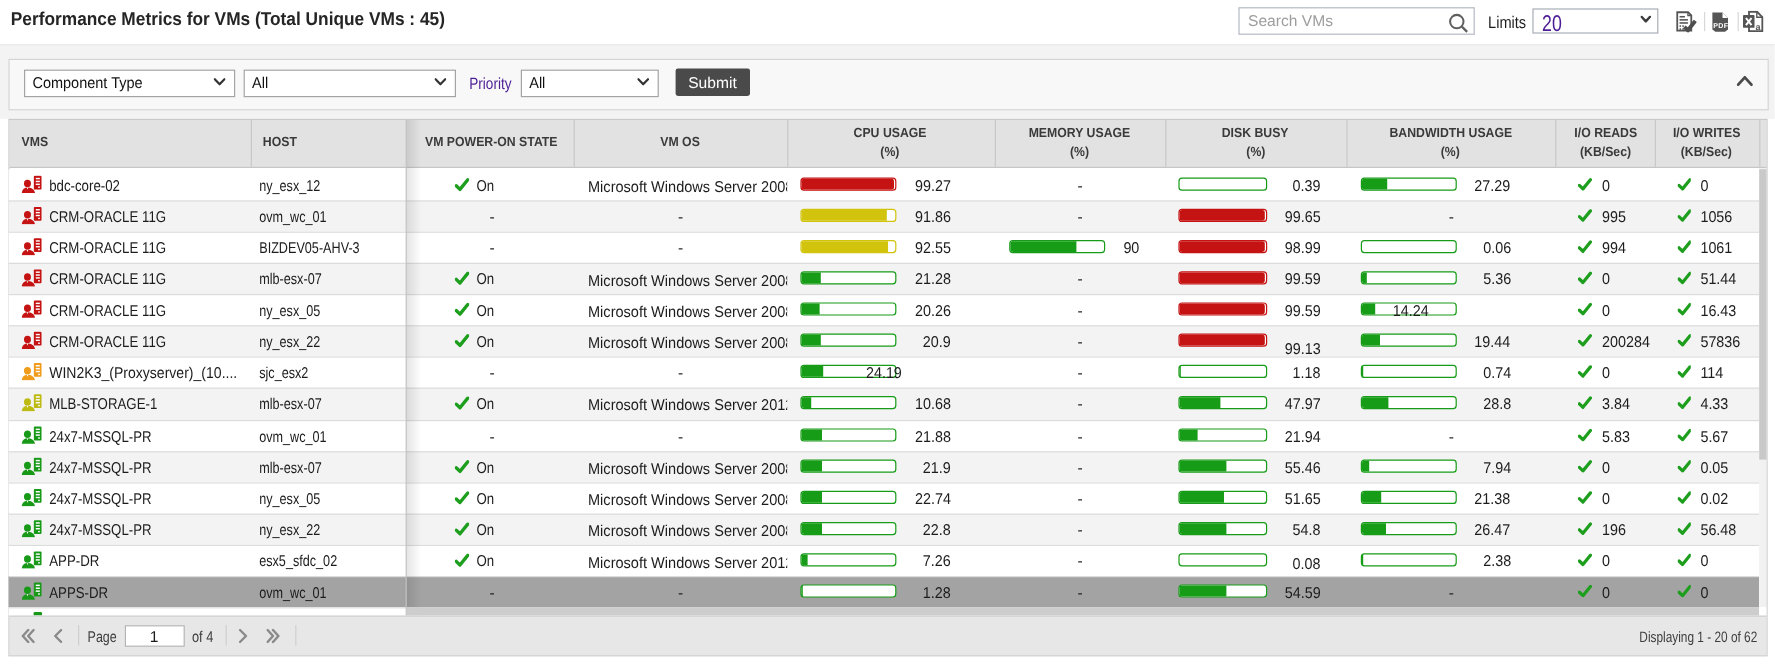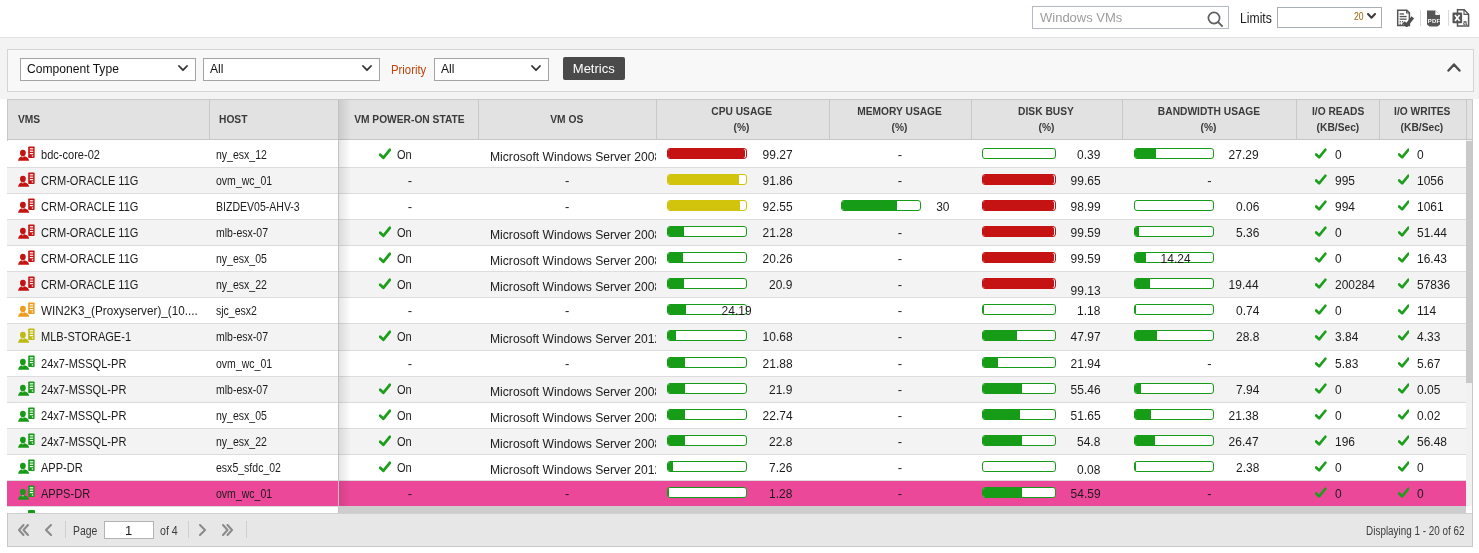--- a/index.html
+++ b/index.html
@@ -5,30 +5,31 @@
  font-family:"Liberation Sans",sans-serif;-webkit-font-smoothing:antialiased}
 .abs{position:absolute}
 .t13{font-size:13px;color:#1c1c1c;white-space:nowrap}
 .num{font-size:13px;color:#1c1c1c;text-align:right;white-space:nowrap}
 .dash{font-size:13px;color:#1c1c1c;text-align:center}
 .hl{position:absolute;font-size:11px;font-weight:bold;color:#3a3a3a;white-space:nowrap}
 .sx{display:inline-block;transform-origin:left center;white-space:nowrap}
 
 </style></head><body>
 <div style="position:relative;width:1479px;height:553px">
+<div class="abs" style="left:9px;top:8px;font-size:15.5px;font-weight:bold;color:#252525"><span class="sx" style="transform:scaleX(0.93)">Performance Metrics for VMs (Total Unique VMs : 45)</span></div>
 <div class="abs" style="left:0;top:37px;width:1479px;height:1px;background:#e0e0e0"></div>
 <div class="abs" style="left:1032px;top:6px;width:194.5px;height:20.5px;background:#fff;border:1px solid #b4b9c4"></div>
-<div class="abs" style="left:1040px;top:10px;font-size:13px;color:#9d9d9d">Windows VMs</div>
+<div class="abs" style="left:1040px;top:10px;font-size:13px;color:#9d9d9d">Search VMs</div>
 <svg class="abs" style="left:1206px;top:9.5px" width="19" height="19" viewBox="0 0 19 19">
 <circle cx="8" cy="8" r="5.6" fill="none" stroke="#5f5f5f" stroke-width="1.7"></circle>
 <line x1="12.2" y1="12.2" x2="16.6" y2="16.6" stroke="#5f5f5f" stroke-width="1.9"></line>
 </svg>
 <div class="abs" style="left:1240px;top:9.5px;font-size:14px;color:#1d1d1d"><span class="sx" style="transform:scaleX(0.87)">Limits</span></div>
 <div class="abs" style="left:1277px;top:6.5px;width:103px;height:19.5px;background:#fff;border:1px solid #a8aeb6"></div>
-<div class="abs" style="left:1354px;top:10px;font-size:11px;color:#a16207"><span class="sx" style="transform:scaleX(0.78)">20</span></div>
+<div class="abs" style="left:1285px;top:10px;font-size:19px;color:#4c1d95"><span class="sx" style="transform:scaleX(0.78)">20</span></div>
 <svg class="abs" style="left:1366.5px;top:13px" width="9" height="7" viewBox="0 0 9 7">
 <path d="M1 1 L4.5 4.8 L8 1" fill="none" stroke="#3c3c3c" stroke-width="2" stroke-linecap="round" stroke-linejoin="round"></path>
 </svg>
 <svg class="abs" style="left:1395.5px;top:9px" width="18" height="18" viewBox="0 0 18 18">
 <path d="M1.7 1.2 H10.8 L13.4 3.8 V16.6 H1.7 Z" fill="#fff" stroke="#555" stroke-width="1.5"></path>
 <path d="M10.6 1.2 V4 H13.4" fill="none" stroke="#555" stroke-width="1.1"></path>
 <rect x="3.6" y="4.3" width="4.5" height="1.3" fill="#555"></rect>
 <rect x="3.6" y="6.9" width="7" height="1.3" fill="#555"></rect>
 <rect x="3.6" y="9.5" width="7" height="1.3" fill="#555"></rect>
 <rect x="3.6" y="12.1" width="1.3" height="1.3" fill="#555"></rect>
@@ -56,27 +57,27 @@
 <div class="abs" style="left:20px;top:58px;width:173.5px;height:20.5px;background:#fff;border:1px solid #a4a4a4"></div>
     <div class="abs" style="left:27px;top:60.75px;font-size:13px;color:#111;white-space:nowrap"><span class="sx" style="transform:scaleX(0.93)">Component Type</span></div>
     <svg class="abs" style="left:177.5px;top:65.25px" width="10" height="7" viewBox="0 0 10 7">
 <path d="M1 1 L5 5.2 L9 1" fill="none" stroke="#333" stroke-width="1.8" stroke-linecap="round" stroke-linejoin="round"></path>
     </svg>
 <div class="abs" style="left:202.5px;top:58px;width:175.5px;height:20.5px;background:#fff;border:1px solid #a4a4a4"></div>
     <div class="abs" style="left:209.5px;top:60.75px;font-size:13px;color:#111;white-space:nowrap"><span class="sx" style="transform:scaleX(0.93)">All</span></div>
     <svg class="abs" style="left:362.0px;top:65.25px" width="10" height="7" viewBox="0 0 10 7">
 <path d="M1 1 L5 5.2 L9 1" fill="none" stroke="#333" stroke-width="1.8" stroke-linecap="round" stroke-linejoin="round"></path>
     </svg>
-<div class="abs" style="left:391px;top:62px;font-size:13.5px;color:#c2410c"><span class="sx" style="transform:scaleX(0.84)">Priority</span></div>
+<div class="abs" style="left:391px;top:62px;font-size:13.5px;color:#4c1d95"><span class="sx" style="transform:scaleX(0.84)">Priority</span></div>
 <div class="abs" style="left:433.5px;top:58px;width:113px;height:20.5px;background:#fff;border:1px solid #a4a4a4"></div>
     <div class="abs" style="left:440.5px;top:60.75px;font-size:13px;color:#111;white-space:nowrap"><span class="sx" style="transform:scaleX(0.93)">All</span></div>
     <svg class="abs" style="left:530.5px;top:65.25px" width="10" height="7" viewBox="0 0 10 7">
 <path d="M1 1 L5 5.2 L9 1" fill="none" stroke="#333" stroke-width="1.8" stroke-linecap="round" stroke-linejoin="round"></path>
     </svg>
-<div class="abs" style="left:563px;top:56.5px;width:61.5px;height:23.5px;background:#4a4a4a;border-radius:2px;color:#fff;font-size:13px;text-align:center;line-height:23.5px">Metrics</div>
+<div class="abs" style="left:563px;top:56.5px;width:61.5px;height:23.5px;background:#4a4a4a;border-radius:2px;color:#fff;font-size:13px;text-align:center;line-height:23.5px">Submit</div>
 <svg class="abs" style="left:1447px;top:63px" width="14" height="9" viewBox="0 0 14 9">
 <path d="M1.5 7.5 L7 1.5 L12.5 7.5" fill="none" stroke="#4c4c4c" stroke-width="2.4" stroke-linecap="round" stroke-linejoin="round"></path>
 </svg>
 <div class="abs" style="left:6.5px;top:99.0px;width:1466.0px;height:448.0px;border:1px solid #c9c9c9;box-sizing:border-box;background:#fff"></div>
 <div class="abs" style="left:7.5px;top:100.0px;width:1464.0px;height:40.0px;background:#e2e2e2;border-bottom:1px solid #c6c6c6;box-sizing:border-box"></div>
 <div class="abs" style="left:208.6px;top:100.0px;width:1px;height:39.0px;background:#c8c8c8"></div>
 <div class="abs" style="left:478px;top:100.0px;width:1px;height:39.0px;background:#c8c8c8"></div>
 <div class="abs" style="left:655.5px;top:100.0px;width:1px;height:39.0px;background:#c8c8c8"></div>
 <div class="abs" style="left:828.5px;top:100.0px;width:1px;height:39.0px;background:#c8c8c8"></div>
 <div class="abs" style="left:970.5px;top:100.0px;width:1px;height:39.0px;background:#c8c8c8"></div>
@@ -188,21 +189,21 @@
 <div class="t13 abs" style="left:209px;top:6px"><span class="sx" style="transform:scaleX(0.81)">BIZDEV05-AHV-3</span></div>
 <div class="dash abs" style="left:393.0px;top:6px;width:20px">-</div>
 <div class="dash abs" style="left:550.25px;top:6px;width:20px">-</div>
 <div style="position:absolute;left:659.5px;top:7px;width:78px;height:9px;border:1px solid #d2c30c;border-radius:3px;background:#fff">
           <div style="position:absolute;left:0;top:0;width:72.19px;height:9px;background:#d2c30c;border-radius:2px 0 0 2px"></div>
         </div>
 <div class="num abs" style="left:725.5px;top:6px;width:60px"><span class="sx" style="transform:scaleX(0.92);transform-origin:right center">92.55</span></div>
 <div style="position:absolute;left:834.0px;top:7px;width:78px;height:9px;border:1px solid #169c16;border-radius:3px;background:#fff">
           <div style="position:absolute;left:0;top:0;width:54.60px;height:9px;background:#169c16;border-radius:2px 0 0 2px"></div>
         </div>
-<div class="num abs" style="left:882.5px;top:6px;width:60px"><span class="sx" style="transform:scaleX(0.92);transform-origin:right center">30</span></div>
+<div class="num abs" style="left:882.5px;top:6px;width:60px"><span class="sx" style="transform:scaleX(0.92);transform-origin:right center">90</span></div>
 <div style="position:absolute;left:974.5px;top:7px;width:72px;height:9px;border:1px solid #c51212;border-radius:3px;background:#fff">
           <div style="position:absolute;left:0;top:0;width:71.27px;height:9px;background:#c51212;border-radius:2px"></div>
         </div>
 <div class="num abs" style="left:1033.5px;top:6px;width:60px"><span class="sx" style="transform:scaleX(0.92);transform-origin:right center">98.99</span></div>
 <div style="position:absolute;left:1126.5px;top:7px;width:78px;height:9px;border:1px solid #169c16;border-radius:3px;background:#fff"></div>
 <div class="num abs" style="left:1192.0px;top:6px;width:60px"><span class="sx" style="transform:scaleX(0.92);transform-origin:right center">0.06</span></div>
 <svg style="position:absolute;left:1308px;top:7px" width="11.5" height="11.5" viewBox="0 0 12 12">
 <path d="M1.2 6.8 L4.3 9.8 L10.8 1.8" fill="none" stroke="#1d9e1d" stroke-width="2.8" stroke-linecap="round" stroke-linejoin="round"></path>
 </svg>
 <div class="t13 abs" style="left:1327.5px;top:6px"><span class="sx" style="transform:scaleX(0.92)">994</span></div>
@@ -593,21 +594,21 @@
 <div class="num abs" style="left:1192.0px;top:6px;width:60px"><span class="sx" style="transform:scaleX(0.92);transform-origin:right center">2.38</span></div>
 <svg style="position:absolute;left:1308px;top:7px" width="11.5" height="11.5" viewBox="0 0 12 12">
 <path d="M1.2 6.8 L4.3 9.8 L10.8 1.8" fill="none" stroke="#1d9e1d" stroke-width="2.8" stroke-linecap="round" stroke-linejoin="round"></path>
 </svg>
 <div class="t13 abs" style="left:1327.5px;top:6px"><span class="sx" style="transform:scaleX(0.92)">0</span></div>
 <svg style="position:absolute;left:1390.5px;top:7px" width="11.5" height="11.5" viewBox="0 0 12 12">
 <path d="M1.2 6.8 L4.3 9.8 L10.8 1.8" fill="none" stroke="#1d9e1d" stroke-width="2.8" stroke-linecap="round" stroke-linejoin="round"></path>
 </svg>
 <div class="t13 abs" style="left:1410px;top:6px"><span class="sx" style="transform:scaleX(0.92)">0</span></div>
 </div>
-<div style="position:absolute;left:0;top:338.91px;width:100%;height:26.07px;background:#ec4899">
+<div style="position:absolute;left:0;top:338.91px;width:100%;height:26.07px;background:#a3a3a3">
 <svg style="position:absolute;left:10.5px;top:5.0px" width="17" height="15" viewBox="0 0 17 15">
 <rect x="10.2" y="0.5" width="6.4" height="11.5" rx="0.8" fill="#189a18"></rect>
 <rect x="11.8" y="2.2" width="3.4" height="1.2" fill="#fff"></rect>
 <rect x="11.8" y="4.6" width="3.4" height="1.2" fill="#fff"></rect>
 <rect x="11.8" y="7.0" width="3.4" height="1.2" fill="#fff"></rect>
 <rect x="13.8" y="9.4" width="1.4" height="1.2" fill="#fff"></rect>
 <ellipse cx="4.9" cy="6.9" rx="2.9" ry="3.1" fill="#189a18"></ellipse>
 <path d="M0 14.8 C0.6 11.6 2.6 10.2 4.9 10.2 C7.6 10.2 10.4 11.2 11.2 14.8 Z" fill="#189a18"></path>
 <path d="M4.2 10.3 L4.9 11.9 L5.6 10.3 Z" fill="#fff"></path>
 </svg>

